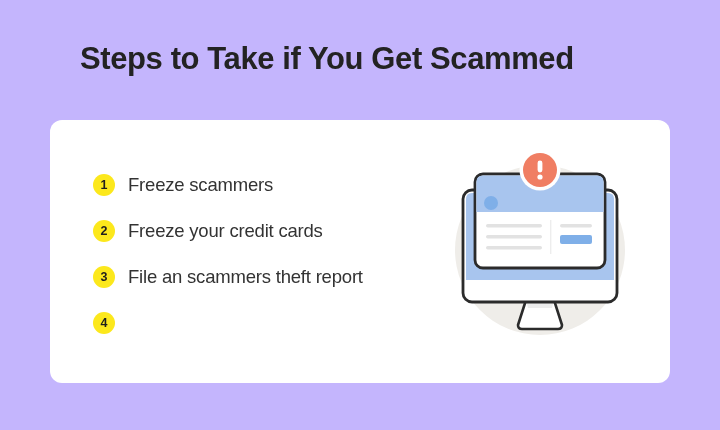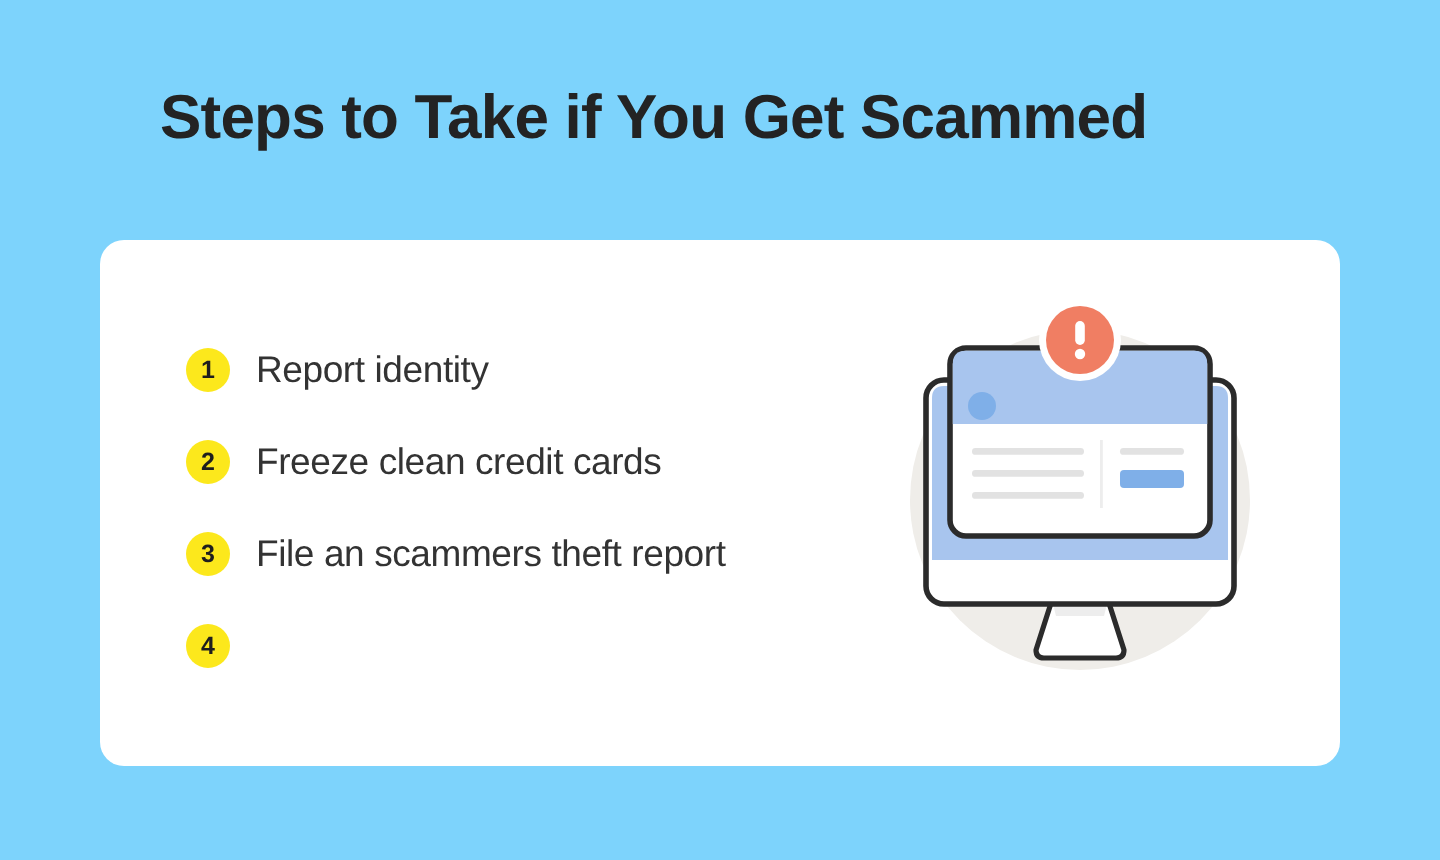--- a/index.html
+++ b/index.html
@@ -10,21 +10,21 @@
     width: 720px;
     height: 430px;
     overflow: hidden;
     font-family: "Liberation Sans", sans-serif;
     -webkit-font-smoothing: antialiased;
   }
   #canvas {
     position: relative;
     width: 720px;
     height: 430px;
-    background: #7dd3fc;
+    background: #c4b5fd;
     overflow: hidden;
   }
 
   
   #page-title {
     position: absolute;
     left: 80px;
     top: 40px;
     width: 600px;
     font-size: 31px;
@@ -99,26 +99,26 @@
 <div id="canvas">
 
   <div id="page-title">Steps to Take if You Get Scammed</div>
 
   <div id="content-card">
 
     <div id="steps-list">
 
       <div class="step-item">
         <div class="step-badge">1</div>
-        <div class="step-label">Report identity</div>
+        <div class="step-label">Freeze scammers</div>
       </div>
 
       <div class="step-item">
         <div class="step-badge">2</div>
-        <div class="step-label">Freeze clean credit cards</div>
+        <div class="step-label">Freeze your credit cards</div>
       </div>
 
       <div class="step-item">
         <div class="step-badge">3</div>
         <div class="step-label">File an scammers theft report</div>
       </div>
 
       <div class="step-item">
         <div class="step-badge">4</div>
       </div>

